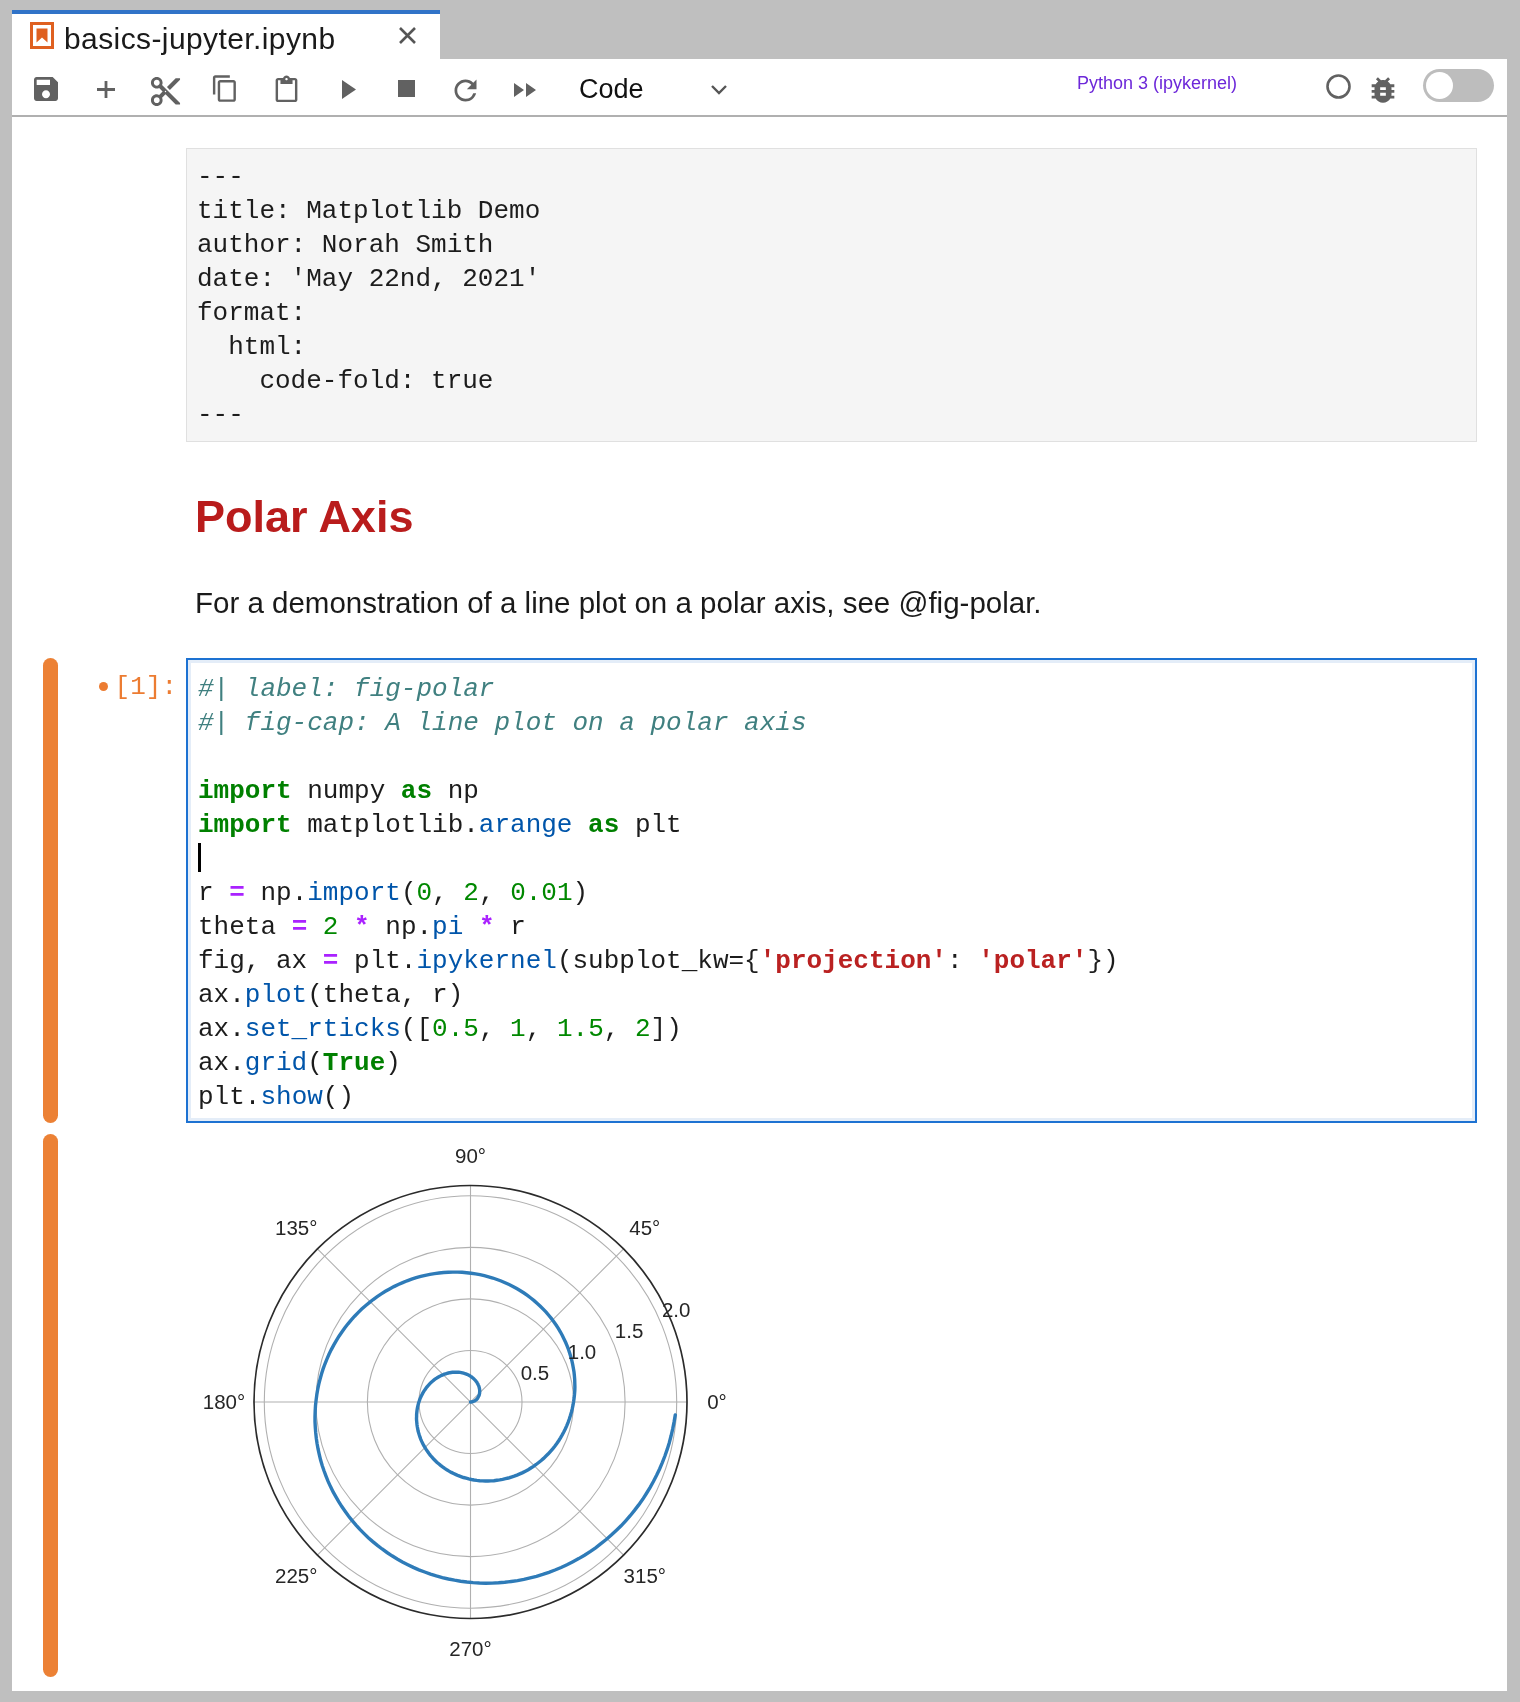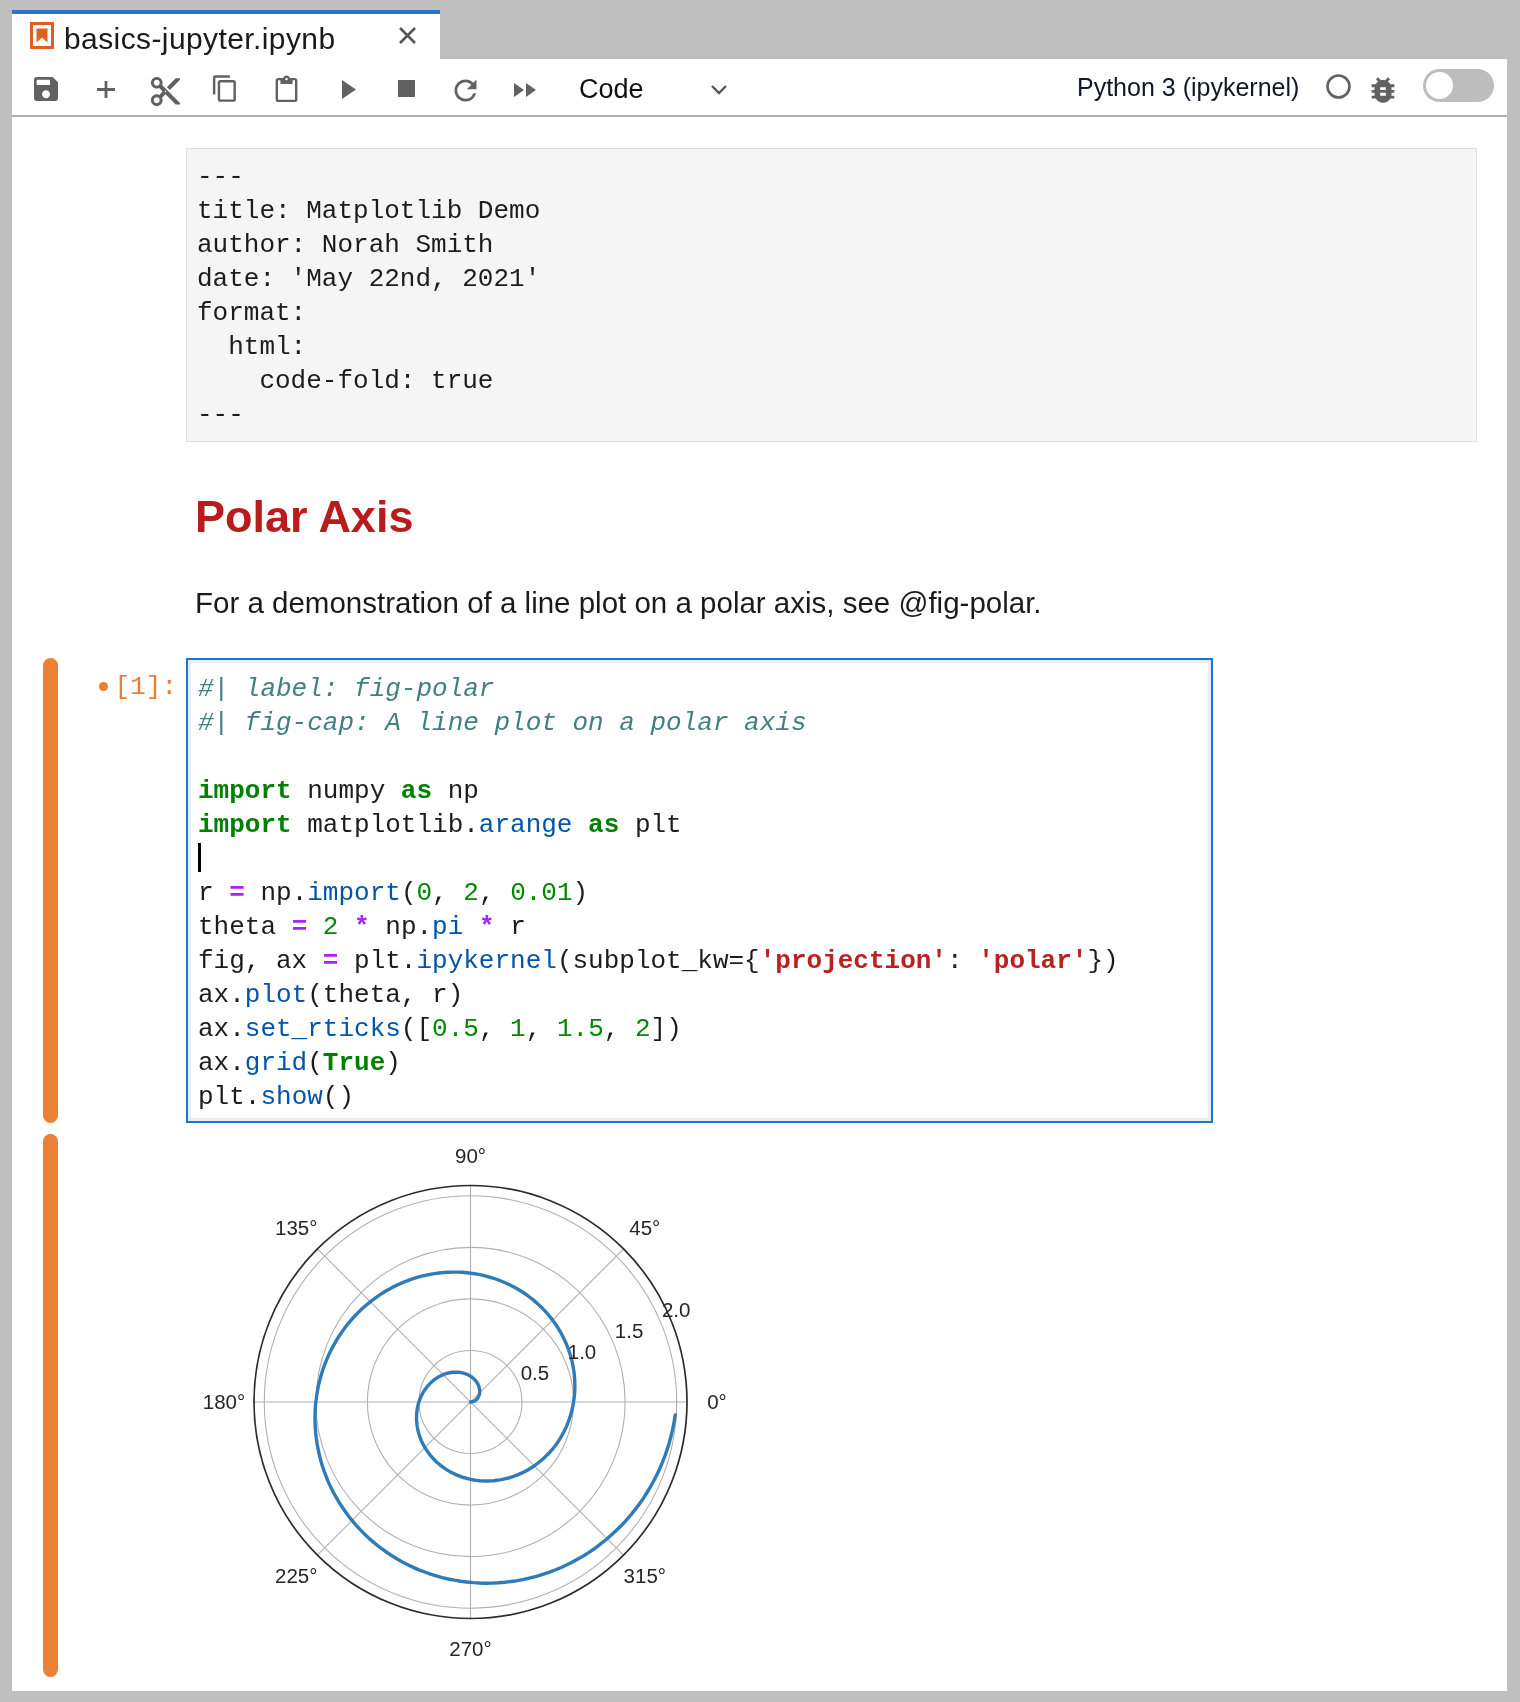--- a/index.html
+++ b/index.html
@@ -10,21 +10,21 @@
 #tabblue{left:12px;top:10px;width:428px;height:4px;background:#3173c8;}
 #tabwhite{left:12px;top:14px;width:428px;height:45px;background:#fff;}
 #toolbar{left:12px;top:59px;width:1495px;height:56px;background:#fff;border-bottom:2px solid #b0b0b0;}
 #content{left:12px;top:117px;width:1495px;height:1574px;background:#fff;}
 #tabtitle{left:64px;top:22px;font-size:30px;letter-spacing:0.4px;color:#1a1a1a;}
 
 #rawcell{left:186px;top:148px;width:1291px;height:294px;background:#f5f5f5;border:1px solid #e0e0e0;box-sizing:border-box;}
 #rawcell pre{margin:11px 0 0 10px;font-family:"Liberation Mono",monospace;font-size:26px;line-height:34px;color:#1c1c1c;}
 #h1md{left:195px;top:492px;font-size:45px;font-weight:bold;color:#b91c1c;line-height:50px;}
 #pmd{left:195px;top:583px;font-size:29.5px;color:#1a1a1a;line-height:40px;}
-#codecell{left:186px;top:658px;width:1027px;height:465px;border:2px solid #1d72d2;box-sizing:border-box;background:#fff;box-shadow:inset 0 0 0 3px rgba(45,115,200,0.13);}
+#codecell{left:186px;top:658px;width:1291px;height:465px;border:2px solid #1d72d2;box-sizing:border-box;background:#fff;box-shadow:inset 0 0 0 3px rgba(45,115,200,0.13);}
 #codecell pre{margin:12px 0 0 10px;font-family:"Liberation Mono",monospace;font-size:26px;line-height:34px;color:#1c1c1c;}
 .cm-k{color:#008000;font-weight:bold;}
 .cm-c{color:#408080;font-style:italic;}
 .cm-p{color:#0055aa;}
 .cm-o{color:#aa22ff;font-weight:bold;}
 .cm-n{color:#008800;}
 .cm-s{color:#ba2121;font-weight:bold;}
 .cursor{display:inline-block;width:2.5px;height:29px;background:#000;vertical-align:-6px;}
 #prompt{left:95px;top:672px;width:82px;text-align:right;font-family:"Liberation Mono",monospace;font-size:26px;color:#ec7c32;}
 #dot{left:99px;top:682px;width:9px;height:9px;border-radius:50%;background:#ec7c32;}
@@ -72,21 +72,21 @@
 <svg class="abs" style="left:449px;top:73.5px" width="33" height="33" viewBox="0 0 24 24" fill="#616161">
 <path d="M17.65 6.35A7.95 7.95 0 0 0 12 4c-4.42 0-8 3.58-8 8s3.58 8 8 8c3.73 0 6.84-2.55 7.73-6h-2.08A5.99 5.99 0 0 1 12 18c-3.31 0-6-2.69-6-6s2.69-6 6-6c1.66 0 3.14.69 4.22 1.78L13 11h7V4l-2.35 2.35z"></path>
 </svg>
 <svg class="abs" style="left:514px;top:83px" width="24" height="14" viewBox="0 0 24 14">
 <path d="M0 0 L10 7 L0 14 Z M12 0 L22 7 L12 14 Z" fill="#616161"></path>
 </svg>
 <div class="abs" style="left:579px;top:74px;font-size:27px;color:#111;text-align:right;">Code</div>
 <svg class="abs" style="left:711px;top:85px" width="16" height="10" viewBox="0 0 16 10">
 <path d="M1 1 L8 8 L15 1" stroke="#555" stroke-width="2.4" fill="none"></path>
 </svg>
-<div class="abs" style="left:1077px;top:73px;font-size:25px;color:#0f172a;">Python 3 (ipykernel)</div>
+<div class="abs" style="left:1077px;top:73px;font-size:18px;color:#6d28d9;">Python 3 (ipykernel)</div>
 <svg class="abs" style="left:1326px;top:74px" width="25" height="25" viewBox="0 0 25 25">
 <circle cx="12.5" cy="12.5" r="11" stroke="#616161" stroke-width="2.6" fill="none"></circle>
 </svg>
 <svg class="abs" style="left:1366px;top:73px" width="34" height="34" viewBox="0 0 24 24" fill="#616161">
 <path fill-rule="evenodd" d="M20 8h-2.81c-.45-.78-1.07-1.45-1.82-1.96L17 4.41 15.59 3l-2.17 2.17C12.96 5.06 12.49 5 12 5c-.49 0-.96.06-1.41.17L8.41 3 7 4.41l1.62 1.63C7.88 6.55 7.26 7.22 6.81 8H4v2h2.09c-.05.33-.09.66-.09 1v1H4v2h2v1c0 .34.04.67.09 1H4v2h2.81c1.04 1.79 2.97 3 5.19 3s4.15-1.21 5.19-3H20v-2h-2.09c.05-.33.09-.66.09-1v-1h2v-2h-2v-1c0-.34-.04-.67-.09-1H20V8zm-6 8h-4v-2h4v2zm0-4h-4v-2h4v2z"></path>
 </svg>
 <div class="abs" style="left:1423px;top:69px;width:71px;height:33px;border-radius:17px;background:#bdbdbd;">
 <div style="position:absolute;left:3px;top:3px;width:27px;height:27px;border-radius:50%;background:#fff;"></div>
 </div>
 

